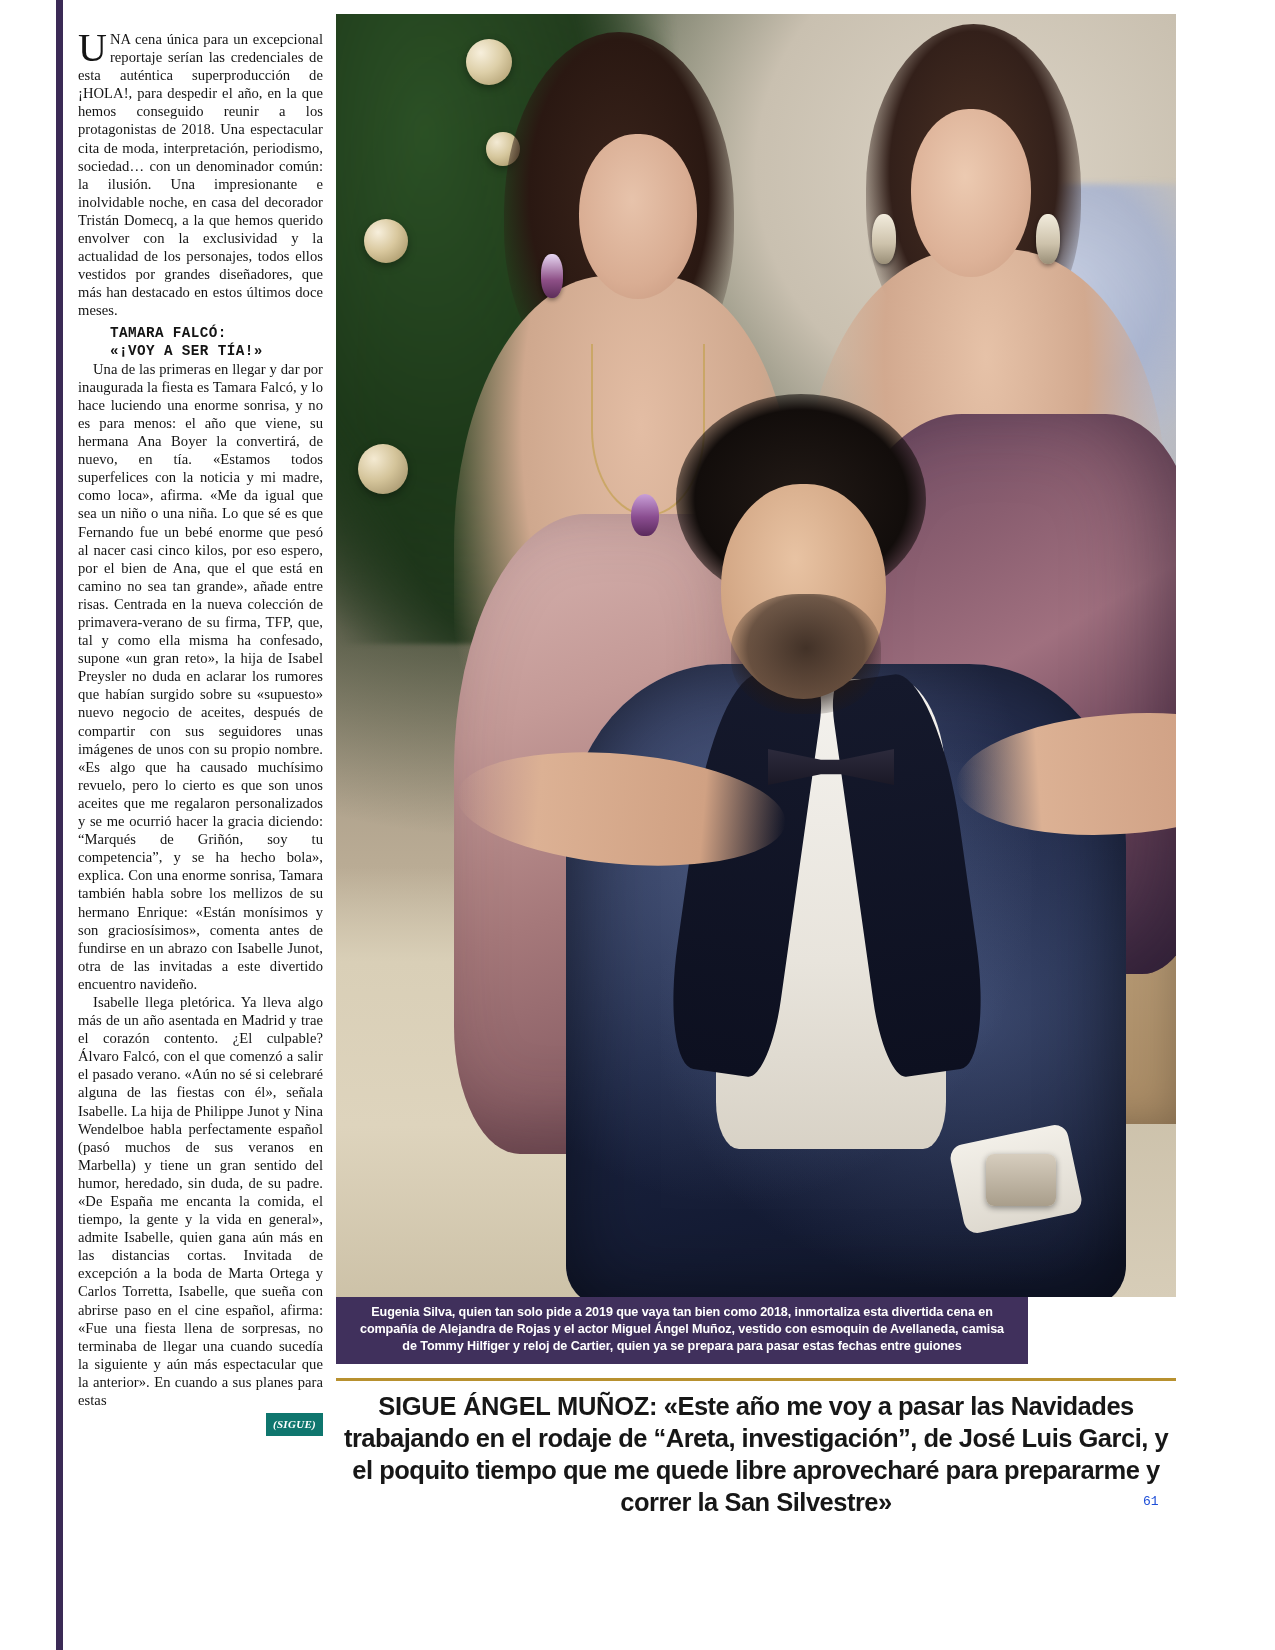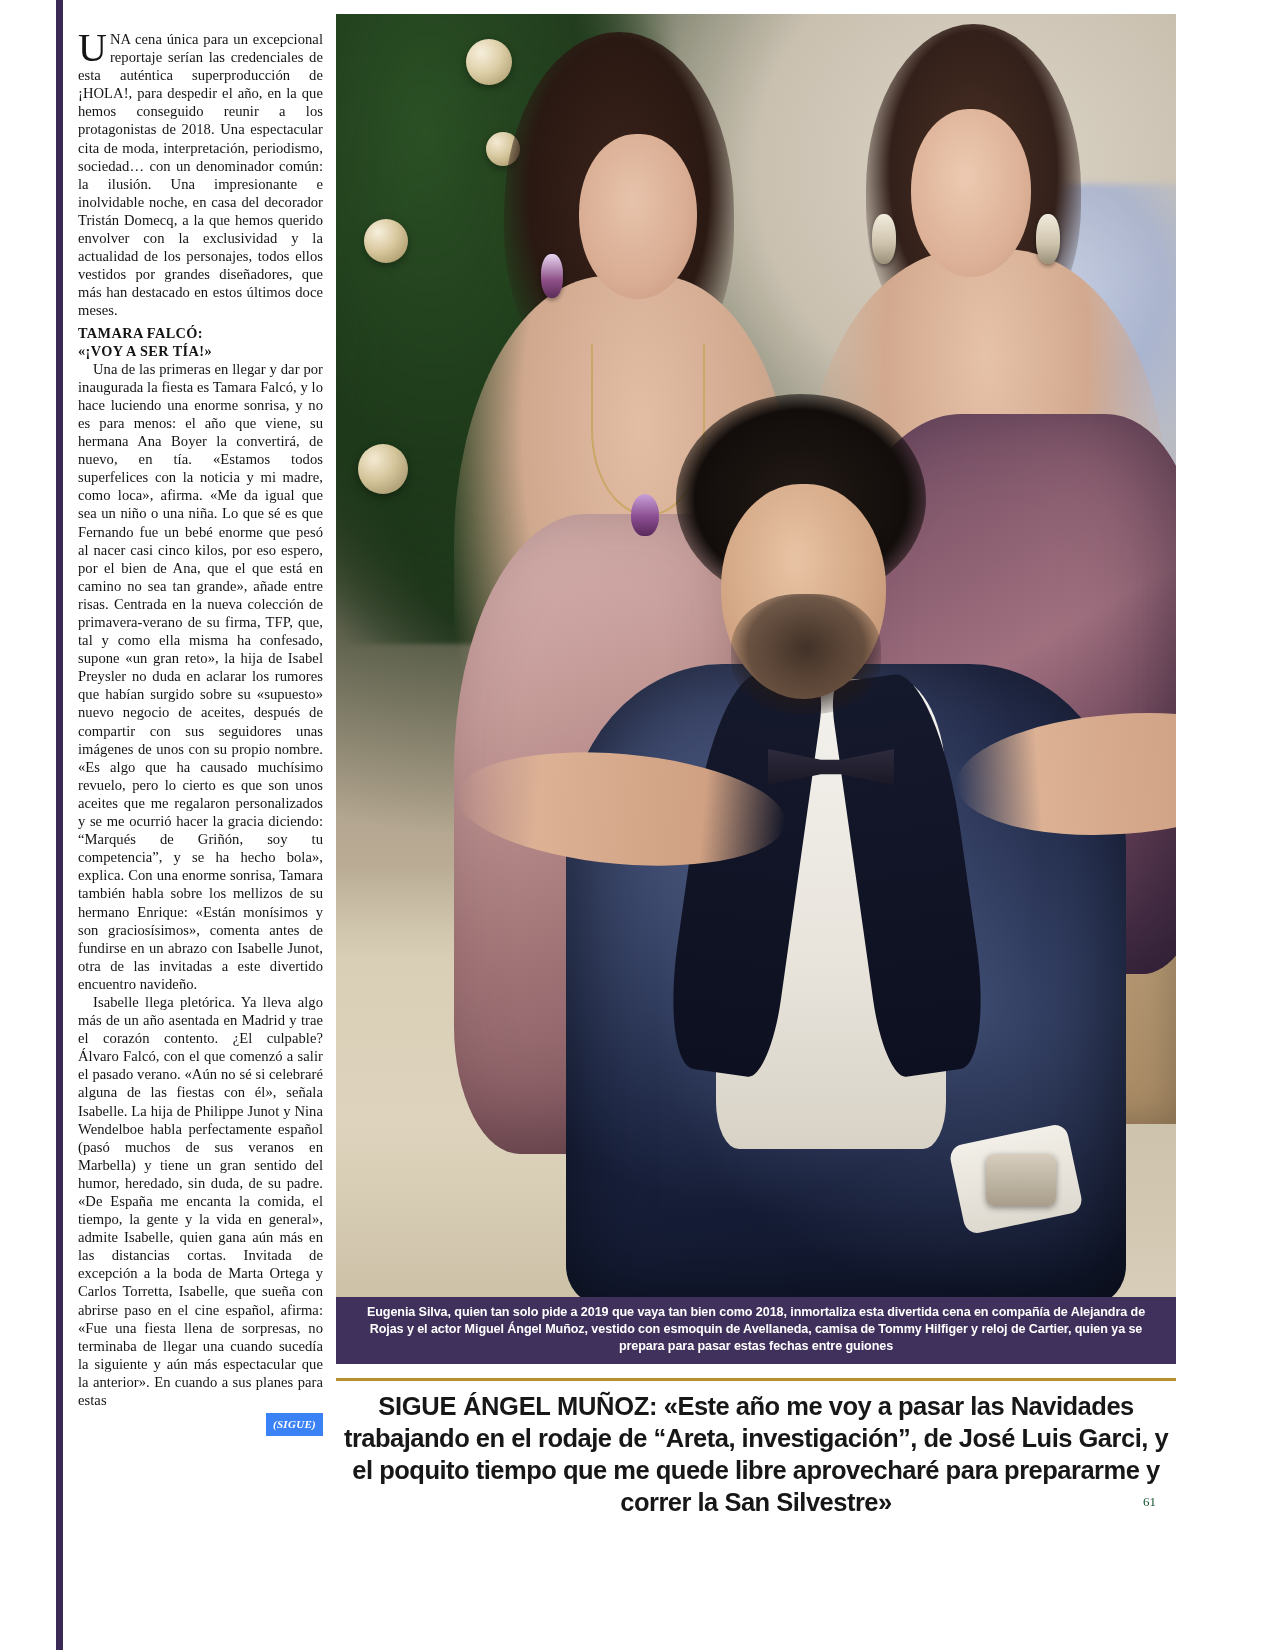--- a/index.html
+++ b/index.html
@@ -50,37 +50,38 @@
   }
   .dropcap {
     float: left;
     font-family: "Liberation Serif", serif;
     font-size: 40px;
     line-height: 31px;
     padding: 2px 3px 0 0;
     font-weight: normal;
   }
   .subhead {
-    font-family: Liberation Serif, serif;
+    font-family: Liberation Mono, monospace;
     font-weight: bold;
     font-size: 14.3px;
     line-height: 18.1px;
     letter-spacing: 0.4px;
     margin-top: 4px;
+    margin-left: 32px;
   }
   .subhead .line2 {
     display: block;
   }
   .sigue-wrap {
     text-align: right;
     margin-top: 4px;
   }
   .sigue {
     display: inline-block;
-    background: #3b82f6;
+    background: #0f766e;
     color: #ffffff;
     font-family: "Liberation Serif", serif;
     font-size: 11px;
     font-style: italic;
     font-weight: bold;
     padding: 2px 7px 3px 7px;
     letter-spacing: 0.3px;
   }
 
   
@@ -323,21 +324,21 @@
     left: 295px; top: 480px; width: 28px; height: 42px;
     border-radius: 50% 50% 45% 45%;
     background: linear-gradient(180deg, #c9a0d8 0%, #8a4d90 55%, #5a2a5c 100%);
   }
 
   
   .caption-bar {
     position: absolute;
     left: 336px;
     top: 1297px;
-    width: 840px;
+    width: 692px;
     min-height: 64px;
     background: #40305c;
     color: #ffffff;
     box-sizing: border-box;
     padding: 7px 18px 8px 18px;
     text-align: center;
   }
   .caption-text {
     font-family: "Liberation Sans", sans-serif;
     font-size: 12.6px;
@@ -368,23 +369,23 @@
     color: #171717;
     letter-spacing: -0.5px;
   }
   .pullquote .name {
     letter-spacing: -0.3px;
   }
   .folio {
     position: absolute;
     left: 1143px;
     top: 1494px;
-    font-family: Liberation Serif, serif;
+    font-family: Liberation Mono, monospace;
     font-size: 13px;
-    color: #14532d;
+    color: #1d4ed8;
   }
 </style>
 </head>
 <body>
 
 <div class="page-left-rule"></div>
 
 <div class="text-column">
   <div class="body-text">
     <p class="noindent"><span class="dropcap">U</span><span>NA cena única para un excepcional reportaje serían las credenciales de esta auténtica superproducción de ¡HOLA!, para despedir el año, en la que hemos conseguido reunir a los protagonistas de 2018. Una espectacular cita de moda, interpretación, periodismo, sociedad… con un denominador común: la ilusión. Una impresionante e inolvidable noche, en casa del decorador Tristán Domecq, a la que hemos querido envolver con la exclusividad y la actualidad de los personajes, todos ellos vestidos por grandes diseñadores, que más han destacado en estos últimos doce meses.</span></p>

